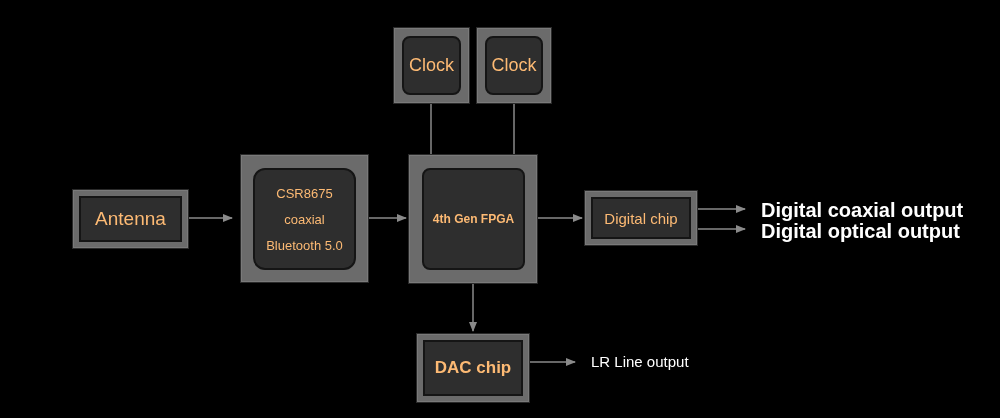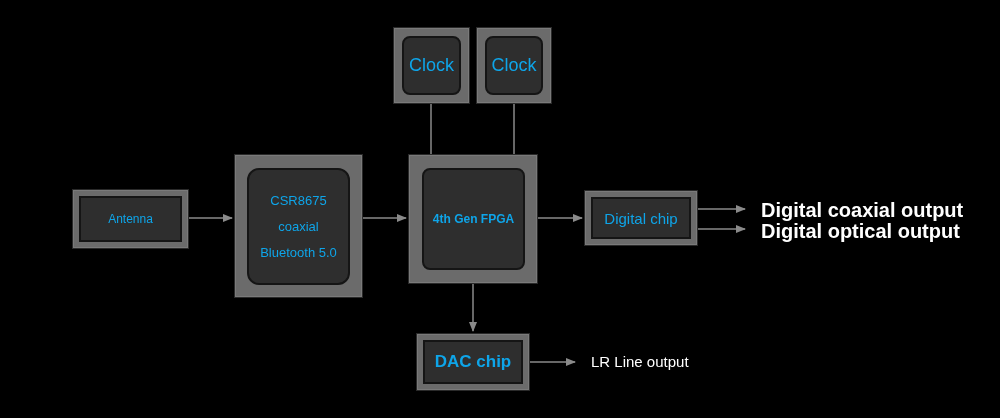--- a/index.html
+++ b/index.html
@@ -5,21 +5,21 @@
   html, body { margin: 0; padding: 0; background: #000; }
   body { width: 1000px; height: 418px; position: relative; overflow: hidden;
          font-family: "Liberation Sans", "DejaVu Sans", sans-serif; color: #f2f2f2; }
   .block { position: absolute; box-sizing: border-box; background: #6b6b6b;
            border: 1px solid #7a7a7a; box-shadow: 0 0 0 1px #2a2a2a; }
   .block .inner { position: absolute; box-sizing: border-box; background: #2e2e2e;
                   border: 2px solid #151515; display: flex; flex-direction: column;
                   align-items: center; justify-content: center; text-align: center; }
   .rect .inner { left: 5px; top: 5px; right: 5px; bottom: 5px; }
   .chip .inner { border-radius: 12px; }
-  .label { color: #0ea5e9; white-space: nowrap; text-align: center; }
+  .label { color: #fdba74; white-space: nowrap; text-align: center; }
   .out-label { position: absolute; color: #ffffff; font-size: 20px; white-space: nowrap; font-weight: bold; }
   svg#wires { position: absolute; left: 0; top: 0; }
 </style>
 </head>
 <body>
 
 <svg id="wires" width="1000" height="418">
   <defs>
     <marker id="ah" markerWidth="10" markerHeight="8" refX="9" refY="4" orient="auto" markerUnits="userSpaceOnUse">
       <path d="M0,0 L10,4 L0,8 Z" fill="#8a8a8a"></path>
@@ -33,25 +33,25 @@
     <line x1="538" y1="218" x2="582" y2="218" marker-end="url(#ah)"></line>
     <line x1="473" y1="284" x2="473" y2="331" marker-end="url(#ah)"></line>
     <line x1="698" y1="209" x2="745" y2="209" marker-end="url(#ah)"></line>
     <line x1="698" y1="229" x2="745" y2="229" marker-end="url(#ah)"></line>
     <line x1="530" y1="362" x2="575" y2="362" marker-end="url(#ah)"></line>
   </g>
 </svg>
 
 <div class="block rect" style="left:73px; top:190px; width:115px; height:58px;">
   <div class="inner">
-    <span class="label" style="font-size:12px;">Antenna</span>
+    <span class="label" style="font-size:19px;">Antenna</span>
   </div>
 </div>
 
-<div class="block chip" style="left:235px; top:155px; width:127px; height:142px;">
+<div class="block chip" style="left:241px; top:155px; width:127px; height:127px;">
   <div class="inner" style="left:11px; top:12px; right:11px; bottom:11px; gap:11px;">
     <span class="label" style="font-size:13px;">CSR8675</span>
     <span class="label" style="font-size:13px;">coaxial</span>
     <span class="label" style="font-size:13px;">Bluetooth 5.0</span>
   </div>
 </div>
 
 <div class="block chip" style="left:394px; top:28px; width:75px; height:75px;">
   <div class="inner" style="left:7px; top:7px; right:7px; bottom:7px; border-radius:8px;">
     <span class="label" style="font-size:18px;">Clock</span>
@@ -69,21 +69,21 @@
     <span class="label" style="font-size:12px; font-weight:bold;">4th Gen FPGA</span>
   </div>
 </div>
 
 <div class="block rect" style="left:585px; top:191px; width:112px; height:54px;">
   <div class="inner">
     <span class="label" style="font-size:15px;">Digital chip</span>
   </div>
 </div>
 
-<div class="block rect" style="left:417px; top:334px; width:112px; height:56px;">
+<div class="block rect" style="left:417px; top:334px; width:112px; height:68px;">
   <div class="inner">
     <span class="label" style="font-size:17px; font-weight:bold;">DAC chip</span>
   </div>
 </div>
 
 <span class="out-label" style="left:761px; top:199px;">Digital coaxial output</span>
 <span class="out-label" style="left:761px; top:220px;">Digital optical output</span>
 <span class="out-label" style="left:591px; top:353px; font-weight:normal; font-size:15px;">LR Line output</span>
 
 </body></html>

